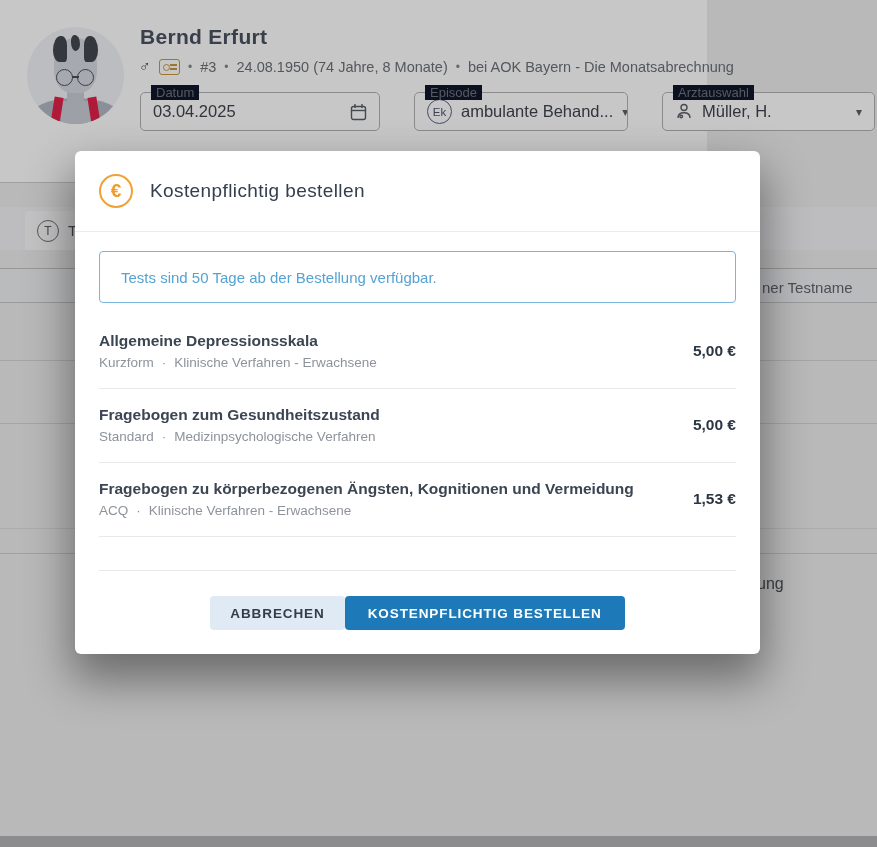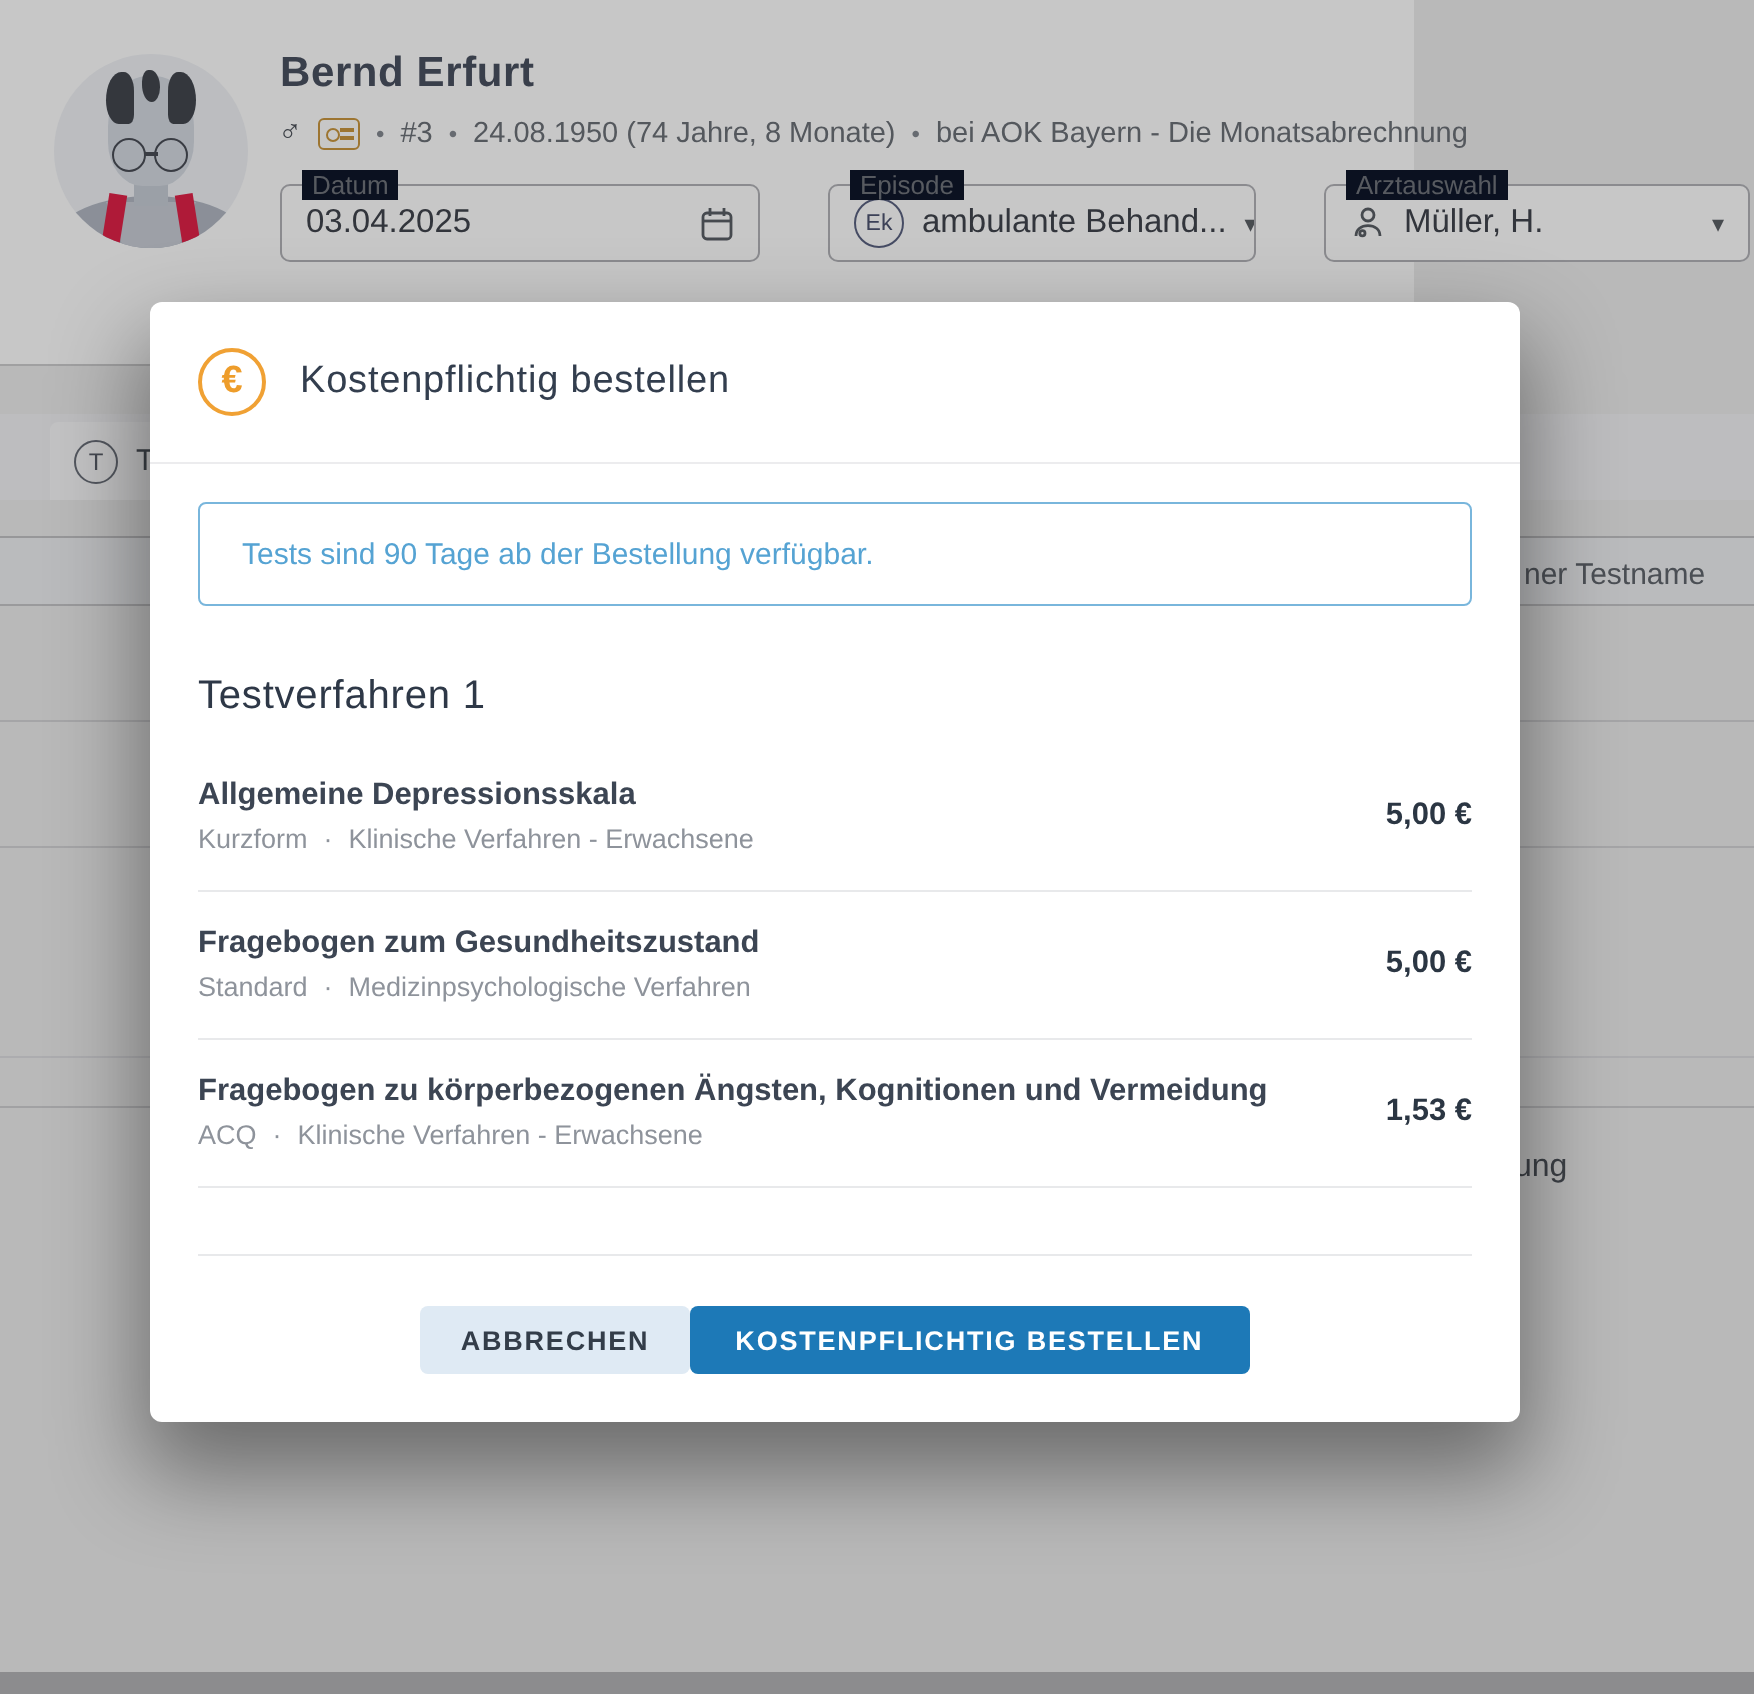--- a/index.html
+++ b/index.html
@@ -189,24 +189,23 @@
   <div class="backdrop"></div>
 
   <div class="modal">
     <div class="modal-header">
       <span class="euro-icon">€</span>
       <span class="modal-title">Kostenpflichtig bestellen</span>
     </div>
 
     <div class="modal-body">
       <div class="notice-box">
-        <span>Tests sind 90 Tage ab der Bestellung verfügbar.</span>
-      </div>
-
-      <div class="section-title">Testverfahren 1</div>
+        <span>Tests sind 50 Tage ab der Bestellung verfügbar.</span>
+      </div>
+
 
       <div class="items">
 
         <div class="item-row">
           <div>
             <div class="item-title">Allgemeine Depressionsskala</div>
             <div class="item-sub">
               <span>Kurzform</span><span class="sep">·</span><span>Klinische Verfahren - Erwachsene</span>
             </div>
           </div>

